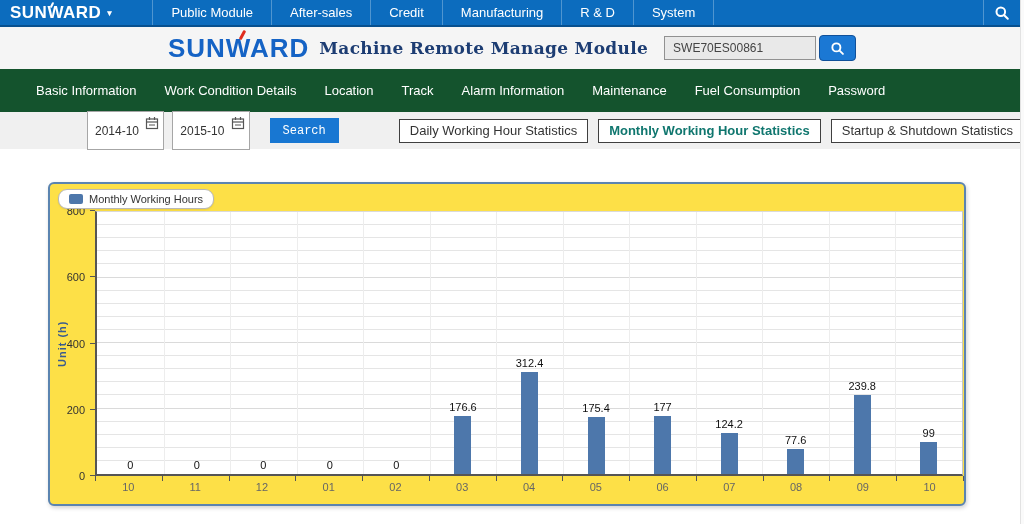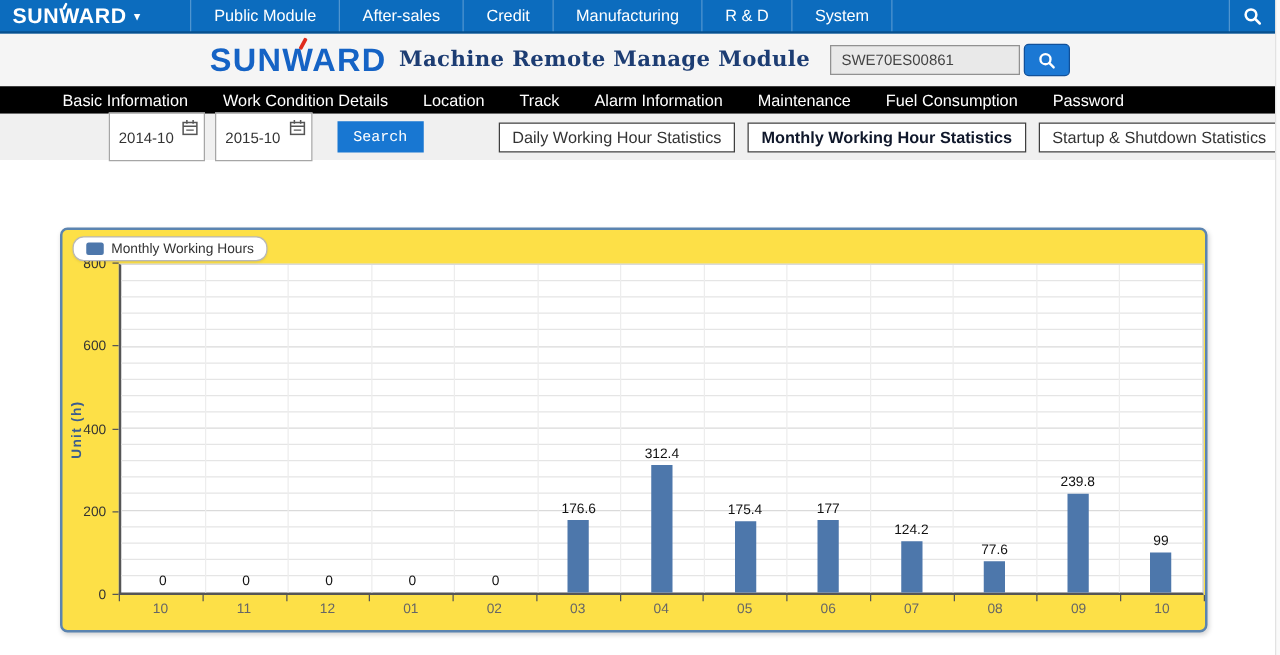--- a/index.html
+++ b/index.html
@@ -36,22 +36,22 @@
     background: #e02b1d; transform: rotate(28deg); border-radius: 1px; }
   .system-title { font-family: "DejaVu Serif", serif; font-weight: bold; font-size: 17px;
     color: #1d3d73; margin: 0 10px 0 10px; letter-spacing: .3px; white-space: nowrap; }
   .machine-input { width: 152px; height: 24px; background: #e9e9e9; border: 1px solid #919191;
     font-size: 12px; color: #444; padding: 0 8px; font-family: inherit; margin-left: 6px; }
   .machine-search-btn { width: 37px; height: 26px; margin-left: 3px; background: #1b78d4;
     border: 1px solid #10509a; border-radius: 4px; display: flex; align-items: center;
     justify-content: center; cursor: pointer; }
 
   
-  .navbar { height: 22px; background: #000000; display: flex; align-items: stretch;
-    padding-left: 36px; }
+  .navbar { height: 43px; background: #14532d; display: flex; align-items: stretch;
+    padding-left: 22px; }
   .nav-item { display: flex; align-items: center; padding: 0 14px; color: #fff;
     font-size: 13px; cursor: pointer; position: relative; white-space: nowrap; }
   .nav-item.active { color: #4fa8ec; font-weight: bold; }
   .nav-item.active::after { content: ""; position: absolute; bottom: 0; left: 50%;
     transform: translateX(-50%); width: 0; height: 0;
     border-left: 7px solid transparent; border-right: 7px solid transparent;
     border-bottom: 7px solid #f0f0f0; }
 
   
   .filter-row { height: 37px; background: #f0f0f0; display: flex; align-items: center;
@@ -60,21 +60,21 @@
     border: 1px solid #a6a6a6; display: flex; align-items: center; }
   .date-field + .date-field { margin-left: 8px; }
   .date-input { border: none; outline: none; width: 58px; font-size: 12px; color: #333;
     padding-left: 7px; background: transparent; font-family: inherit; }
   .calendar-btn { position: absolute; right: 4px; top: 4px; cursor: pointer; display: flex; }
   .search-btn { margin-left: 20px; height: 25px; padding: 0 13px; background: #1877d2;
     color: #fff; border: none; font-size: 12px; cursor: pointer; font-family: Liberation Mono, monospace; }
   .view-buttons { display: flex; margin-left: 60px; gap: 10px; }
   .view-btn { height: 24px; padding: 0 10px; background: #fff; border: 1px solid #3f3f3f;
     font-size: 13px; color: #333; cursor: pointer; font-family: inherit; white-space: nowrap; }
-  .view-btn.active { color: #0f172a; font-weight: bold; }
+  .view-btn.active { color: #0f766e; font-weight: bold; }
 
   
   .chart-panel { position: absolute; left: 48px; top: 182px; width: 918px; height: 324px;
     background: #fde047; border: 2px solid #5b84b0; border-radius: 6px;
     box-shadow: 1px 2px 4px rgba(0,0,0,.18); }
   .legend { position: absolute; top: 5px; left: 8px; display: inline-flex; align-items: center;
     gap: 6px; background: #fff; border: 1px solid #b8b8b8; border-radius: 9px;
     padding: 3px 10px; font-size: 11px; color: #333; box-shadow: 0 1px 2px rgba(0,0,0,.08);
     cursor: pointer; z-index: 2; }
   .legend-swatch { width: 14px; height: 10px; background: #4d77ab; border-radius: 2px; }

